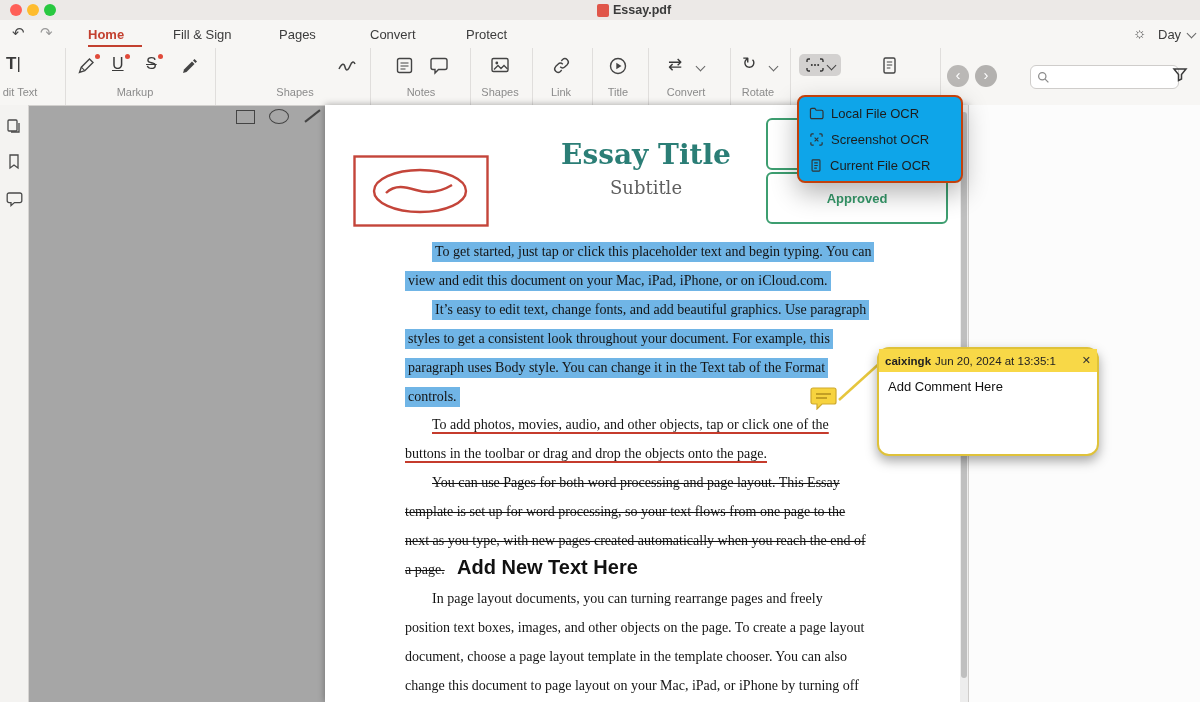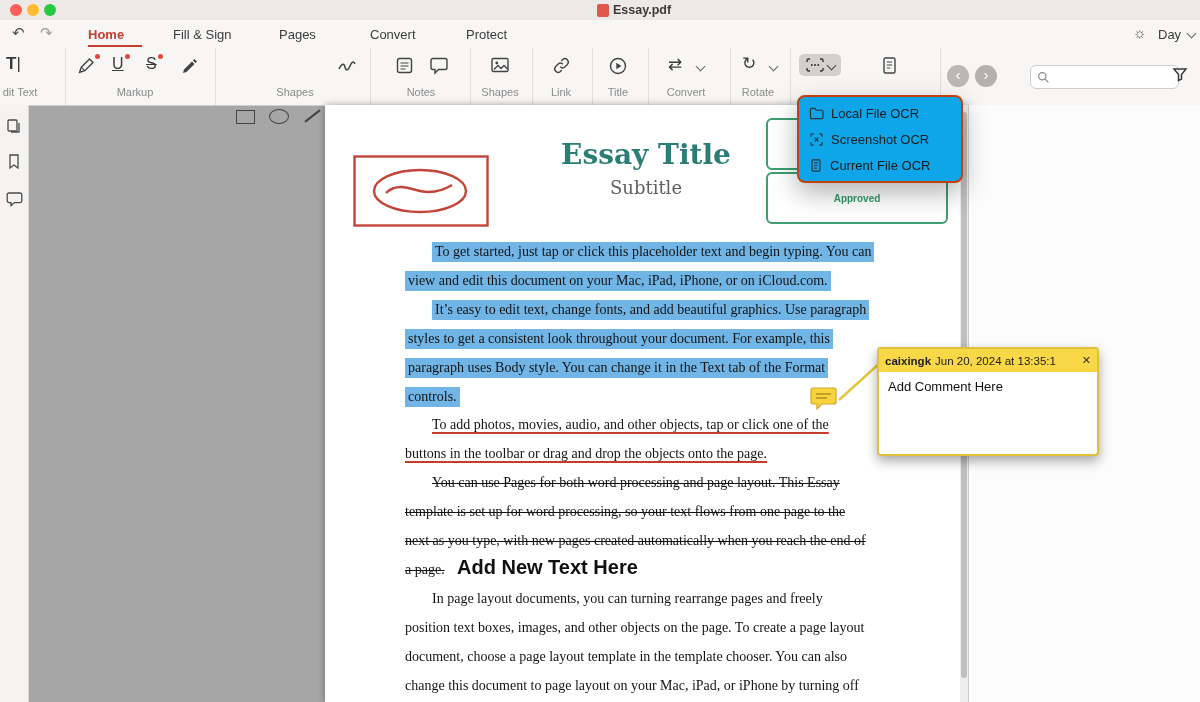--- a/index.html
+++ b/index.html
@@ -24,21 +24,21 @@
   #scrollthumb{left:961px;top:112px;width:6px;height:566px;background:#bfbfbf;border-radius:3px;}
   
   .line{white-space:nowrap;font-family:"Liberation Serif",serif;font-size:14px;color:#141414;height:29px;line-height:29px;}
   .hl{background:#70b5e6;display:inline-block;line-height:20px;padding:0 3px;}
   .u-line{text-decoration:underline;text-decoration-color:#c53b2c;text-decoration-thickness:1.5px;text-underline-offset:3px;}
   .s-line{text-decoration:line-through;text-decoration-thickness:1px;text-align:right;}
   
   #ocr-menu{left:797px;top:71px;width:162px;background:#0ea5e9;border:2px solid #c2410c;border-radius:8px;box-shadow:0 10px 26px rgba(0,0,0,.30);z-index:60;padding:3px 0;margin-top:24px;}
   .menu-item{display:flex;align-items:center;gap:7px;height:26px;padding:0 10px;font-size:13px;color:#1d1d1d;}
   
-  #comment-popup{left:877px;top:347px;width:218px;height:105px;background:#fff;border:2px solid #dfc23a;border-radius:4px;box-shadow:0 5px 12px rgba(0,0,0,.35);z-index:55;}
+  #comment-popup{left:877px;top:347px;width:218px;height:105px;background:#fff;border:2px solid #dfc23a;border-radius:12px;box-shadow:0 5px 12px rgba(0,0,0,.35);z-index:55;}
   #comment-header{display:flex;align-items:center;height:23px;background:#f8d847;padding:0 6px;font-size:11.5px;color:#222;}
   svg{display:block;}
 </style>
 </head>
 <body>
 
 <div id="app">
 
   <div class="abs" id="titlebar">
     <div class="abs light" style="left:10px;background:#ff5f57;"></div>
@@ -213,21 +213,21 @@
         <ellipse cx="67" cy="36" rx="46" ry="21" fill="none" stroke="#c4453a" stroke-width="2.4"></ellipse>
         <path d="M33 38c9-9 20-6 30-3s23 3 36-5" fill="none" stroke="#c4453a" stroke-width="2.4"></path>
       </svg>
   </div>
 
   <div class="abs" style="left:446px;top:177px;width:400px;text-align:center;font-family:'DejaVu Serif',serif;font-size:18px;color:#5f5f5f;z-index:5;">Subtitle</div>
   <div class="abs" style="left:446px;top:138px;width:400px;text-align:center;font-family:'DejaVu Serif',serif;font-weight:bold;font-size:28px;color:#2b7e76;z-index:5;">Essay Title</div>
 
   <div class="abs" style="left:766px;top:118px;width:178px;height:48px;border:2px solid #3d9e70;border-radius:6px;z-index:5;"></div>
   <div class="abs" style="left:766px;top:172px;width:178px;height:48px;border:2px solid #3d9e70;border-radius:6px;display:flex;align-items:center;justify-content:center;z-index:5;">
-    <span style="color:#35996a;font-weight:bold;font-size:10px;">Approved</span>
+    <span style="color:#35996a;font-weight:bold;font-size:13px;">Approved</span>
   </div>
 
   <div class="abs" style="left:405px;top:237px;z-index:5;">
     <div class="line abs" style="left:27px;top:0;"><span class="hl">To get started, just tap or click this placeholder text and begin typing. You can</span></div>
     <div class="line abs" style="left:0;top:29px;"><span class="hl">view and edit this document on your Mac, iPad, iPhone, or on iCloud.com.</span></div>
     <div class="line abs" style="left:27px;top:58px;"><span class="hl">It’s easy to edit text, change fonts, and add beautiful graphics. Use paragraph</span></div>
     <div class="line abs" style="left:0;top:87px;"><span class="hl">styles to get a consistent look throughout your document. For example, this</span></div>
     <div class="line abs" style="left:0;top:116px;"><span class="hl">paragraph uses Body style. You can change it in the Text tab of the Format</span></div>
     <div class="line abs" style="left:0;top:145px;"><span class="hl">controls.</span></div>
   </div>

